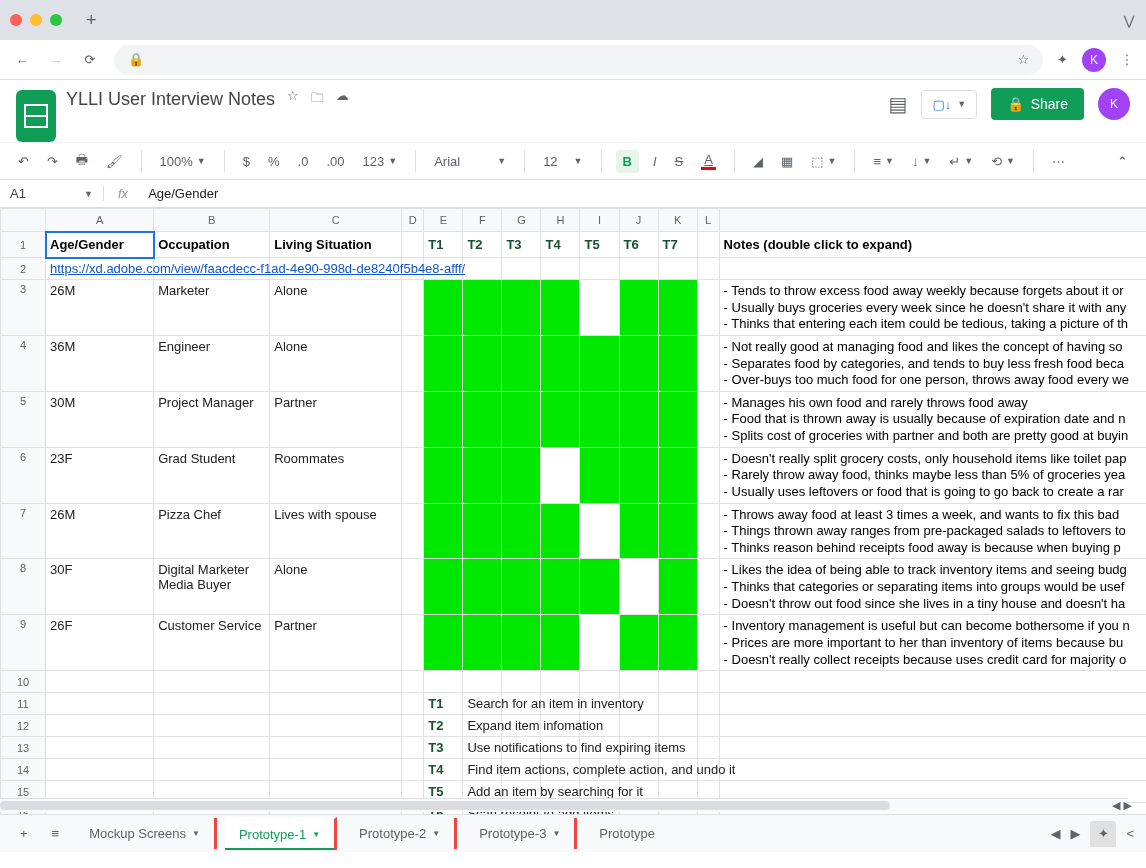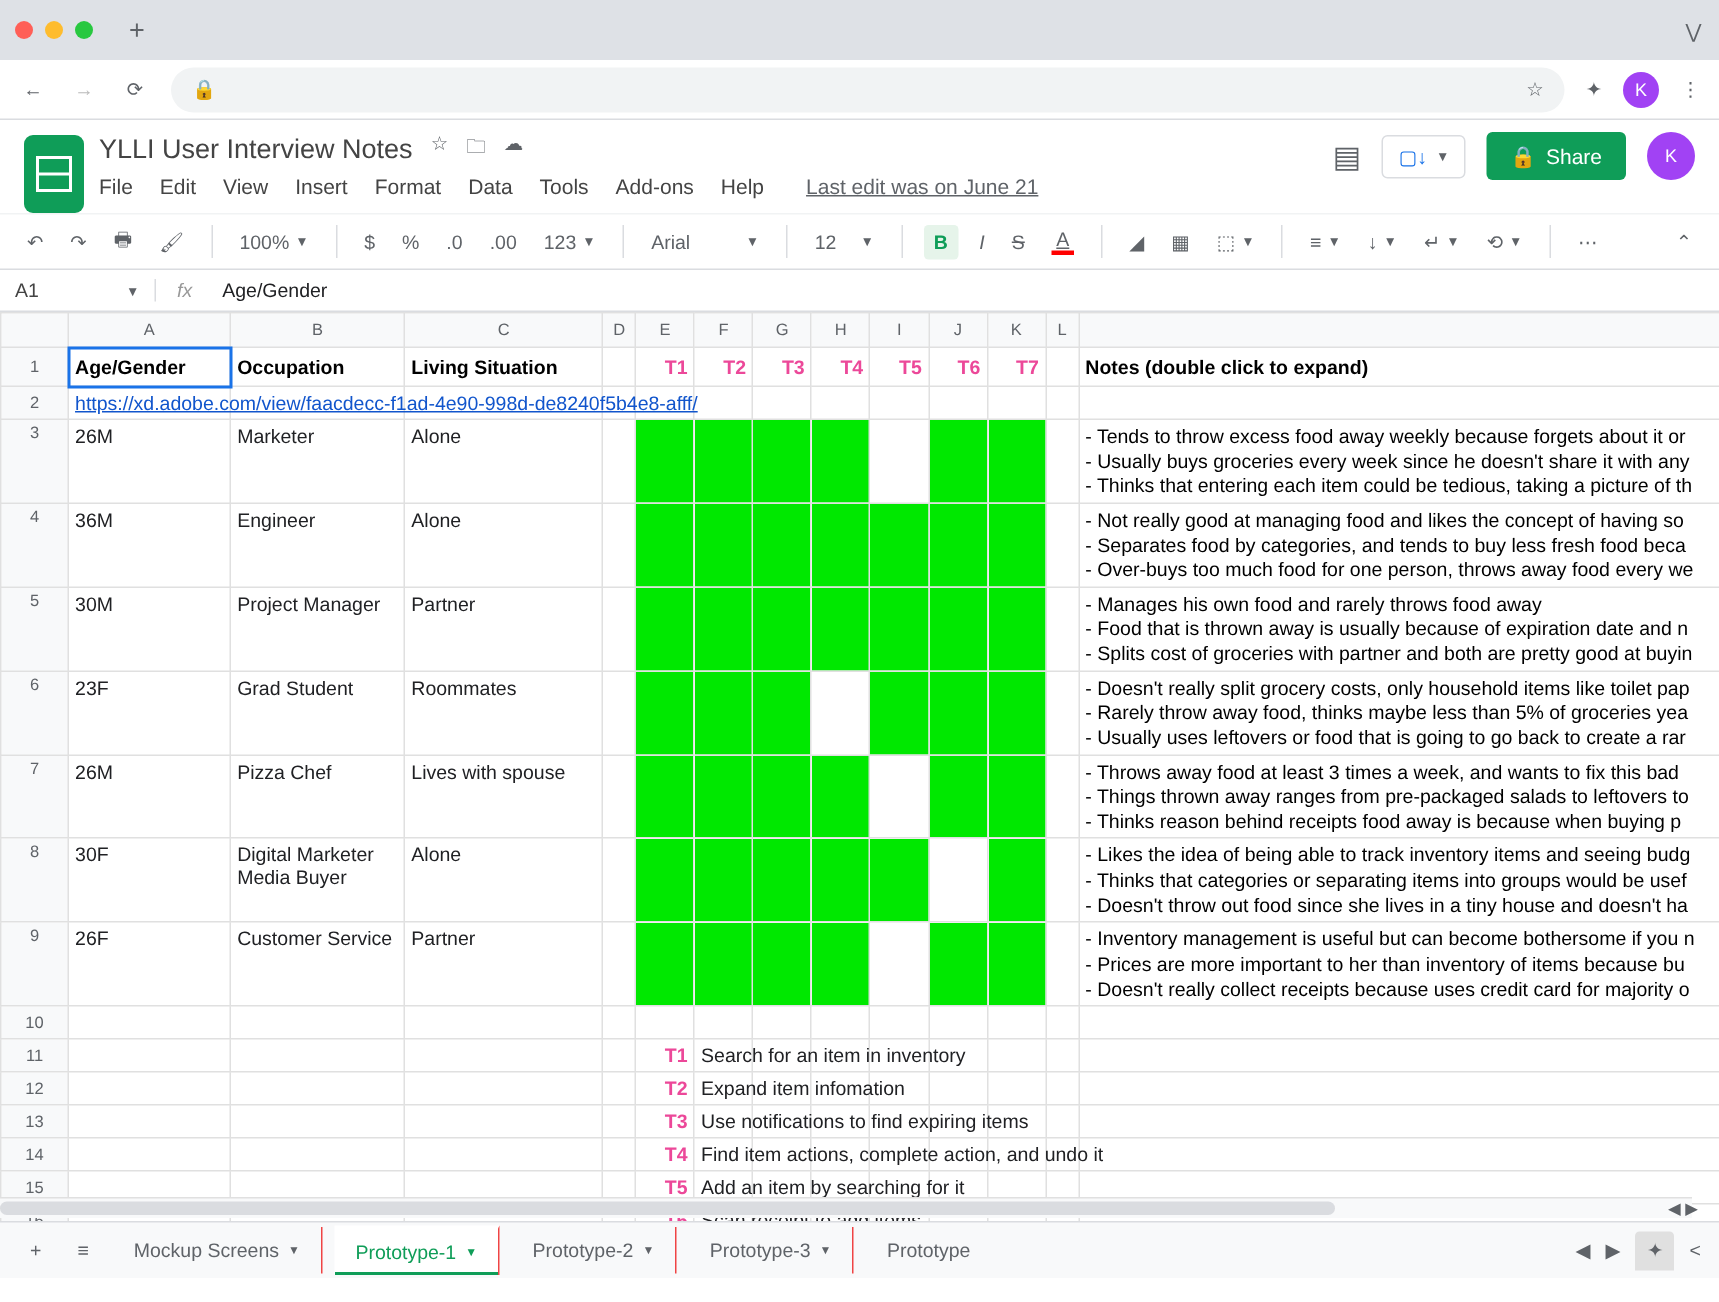--- a/index.html
+++ b/index.html
@@ -69,31 +69,31 @@
 .sheet td { padding: 2px 4px; vertical-align: middle; white-space: nowrap; }
 .col-A { width: 108px; } .col-B { width: 116px; } .col-C { width: 132px; } .col-D { width: 22px; }
 .col-E, .col-F, .col-G, .col-H, .col-I, .col-J, .col-K { width: 39px; } .col-L { width: 22px; } .col-M { width: 430px; }
 .hdrcell { font-weight: bold; color: #000; font-size: 15px; }
 .active-cell { outline: 2px solid #1a73e8; outline-offset: -1px; }
 .link { color: #1155cc; text-decoration: underline; }
 .green { background: #00e800; }
 .tallrow td, .tallrow th { height: 50px; vertical-align: top; padding-top: 3px; }
 .notes-cell { font-size: 12.5px; line-height: 1.28; white-space: normal; color: #000; }
 .notes-cell div { white-space: nowrap; overflow: hidden; }
-.tcenter { font-weight: bold; color: #ec4899; text-align: right; font-size: 15px; }
+.tcenter { font-weight: bold; color: #14532d; text-align: left; font-size: 15px; }
 
 
 .hscroll { position: absolute; bottom: 2px; left: 0; right: 18px; height: 14px; background: #f8f9fa; border-top: 1px solid #e0e0e0; }
 .hscroll-thumb { position: absolute; left: 0; width: 890px; top: 2px; bottom: 2px; background: #dadce0; border-radius: 6px; }
 .scroll-arr { position:absolute; right:0; bottom:2px; width:34px; display:flex; color:#5f6368; font-size:11px; }
 
 
 .sheet-tabs { height: 38px; border-top: 1px solid #dadce0; background: #f8f9fa; display: flex; align-items: center; padding: 0 12px; gap: 8px; }
 .st-btn { color: #5f6368; cursor: pointer; padding: 4px 8px; }
-.st-tab { padding: 8px 14px; font-size: 13px; color: #5f6368; cursor: pointer; display: flex; align-items: center; gap: 6px; border-right: 1px solid #ef4444; }
+.st-tab { padding: 8px 14px; font-size: 13px; color: #5f6368; cursor: pointer; display: flex; align-items: center; gap: 6px; border-right: 3px solid #ef4444; }
 .st-tab.active { background: #fff; color: #0f9d58; font-weight: 500; border-top: 2px solid transparent; box-shadow: inset 0 -2px 0 #0f9d58; }
 .st-tab .caret { font-size: 8px; }
 .st-right { margin-left: auto; display: flex; align-items: center; gap: 10px; color:#5f6368; }
 .explore { width: 26px; height: 26px; background: #e0e0e0; border-radius: 3px 3px 0 0; display:flex; align-items:center; justify-content:center; }
 </style>
 </head>
 <body>
 
 <div class="browser-chrome">
   <div class="traffic-lights">
@@ -124,32 +124,20 @@
 <div class="sheets-header">
   <div class="sheets-logo"></div>
   <div style="flex:1">
     <div class="docname-row">
       <span class="docname">YLLI User Interview Notes</span>
       <div class="doc-icons">
         <span>☆</span>
         <span>🗀</span>
         <span>☁</span>
       </div>
-    </div>
-    <div class="menubar">
-      <span class="menubar-item">File</span>
-      <span class="menubar-item">Edit</span>
-      <span class="menubar-item">View</span>
-      <span class="menubar-item">Insert</span>
-      <span class="menubar-item">Format</span>
-      <span class="menubar-item">Data</span>
-      <span class="menubar-item">Tools</span>
-      <span class="menubar-item">Add-ons</span>
-      <span class="menubar-item">Help</span>
-      <span class="last-edit">Last edit was on June 21</span>
     </div>
   </div>
   <div class="header-right">
     <span style="color:#5f6368;font-size:20px">▤</span>
     <div class="present-box">
       <span>▢↓</span>
       <span class="caret">▼</span>
     </div>
     <div class="share-btn">
       <span>🔒</span>

